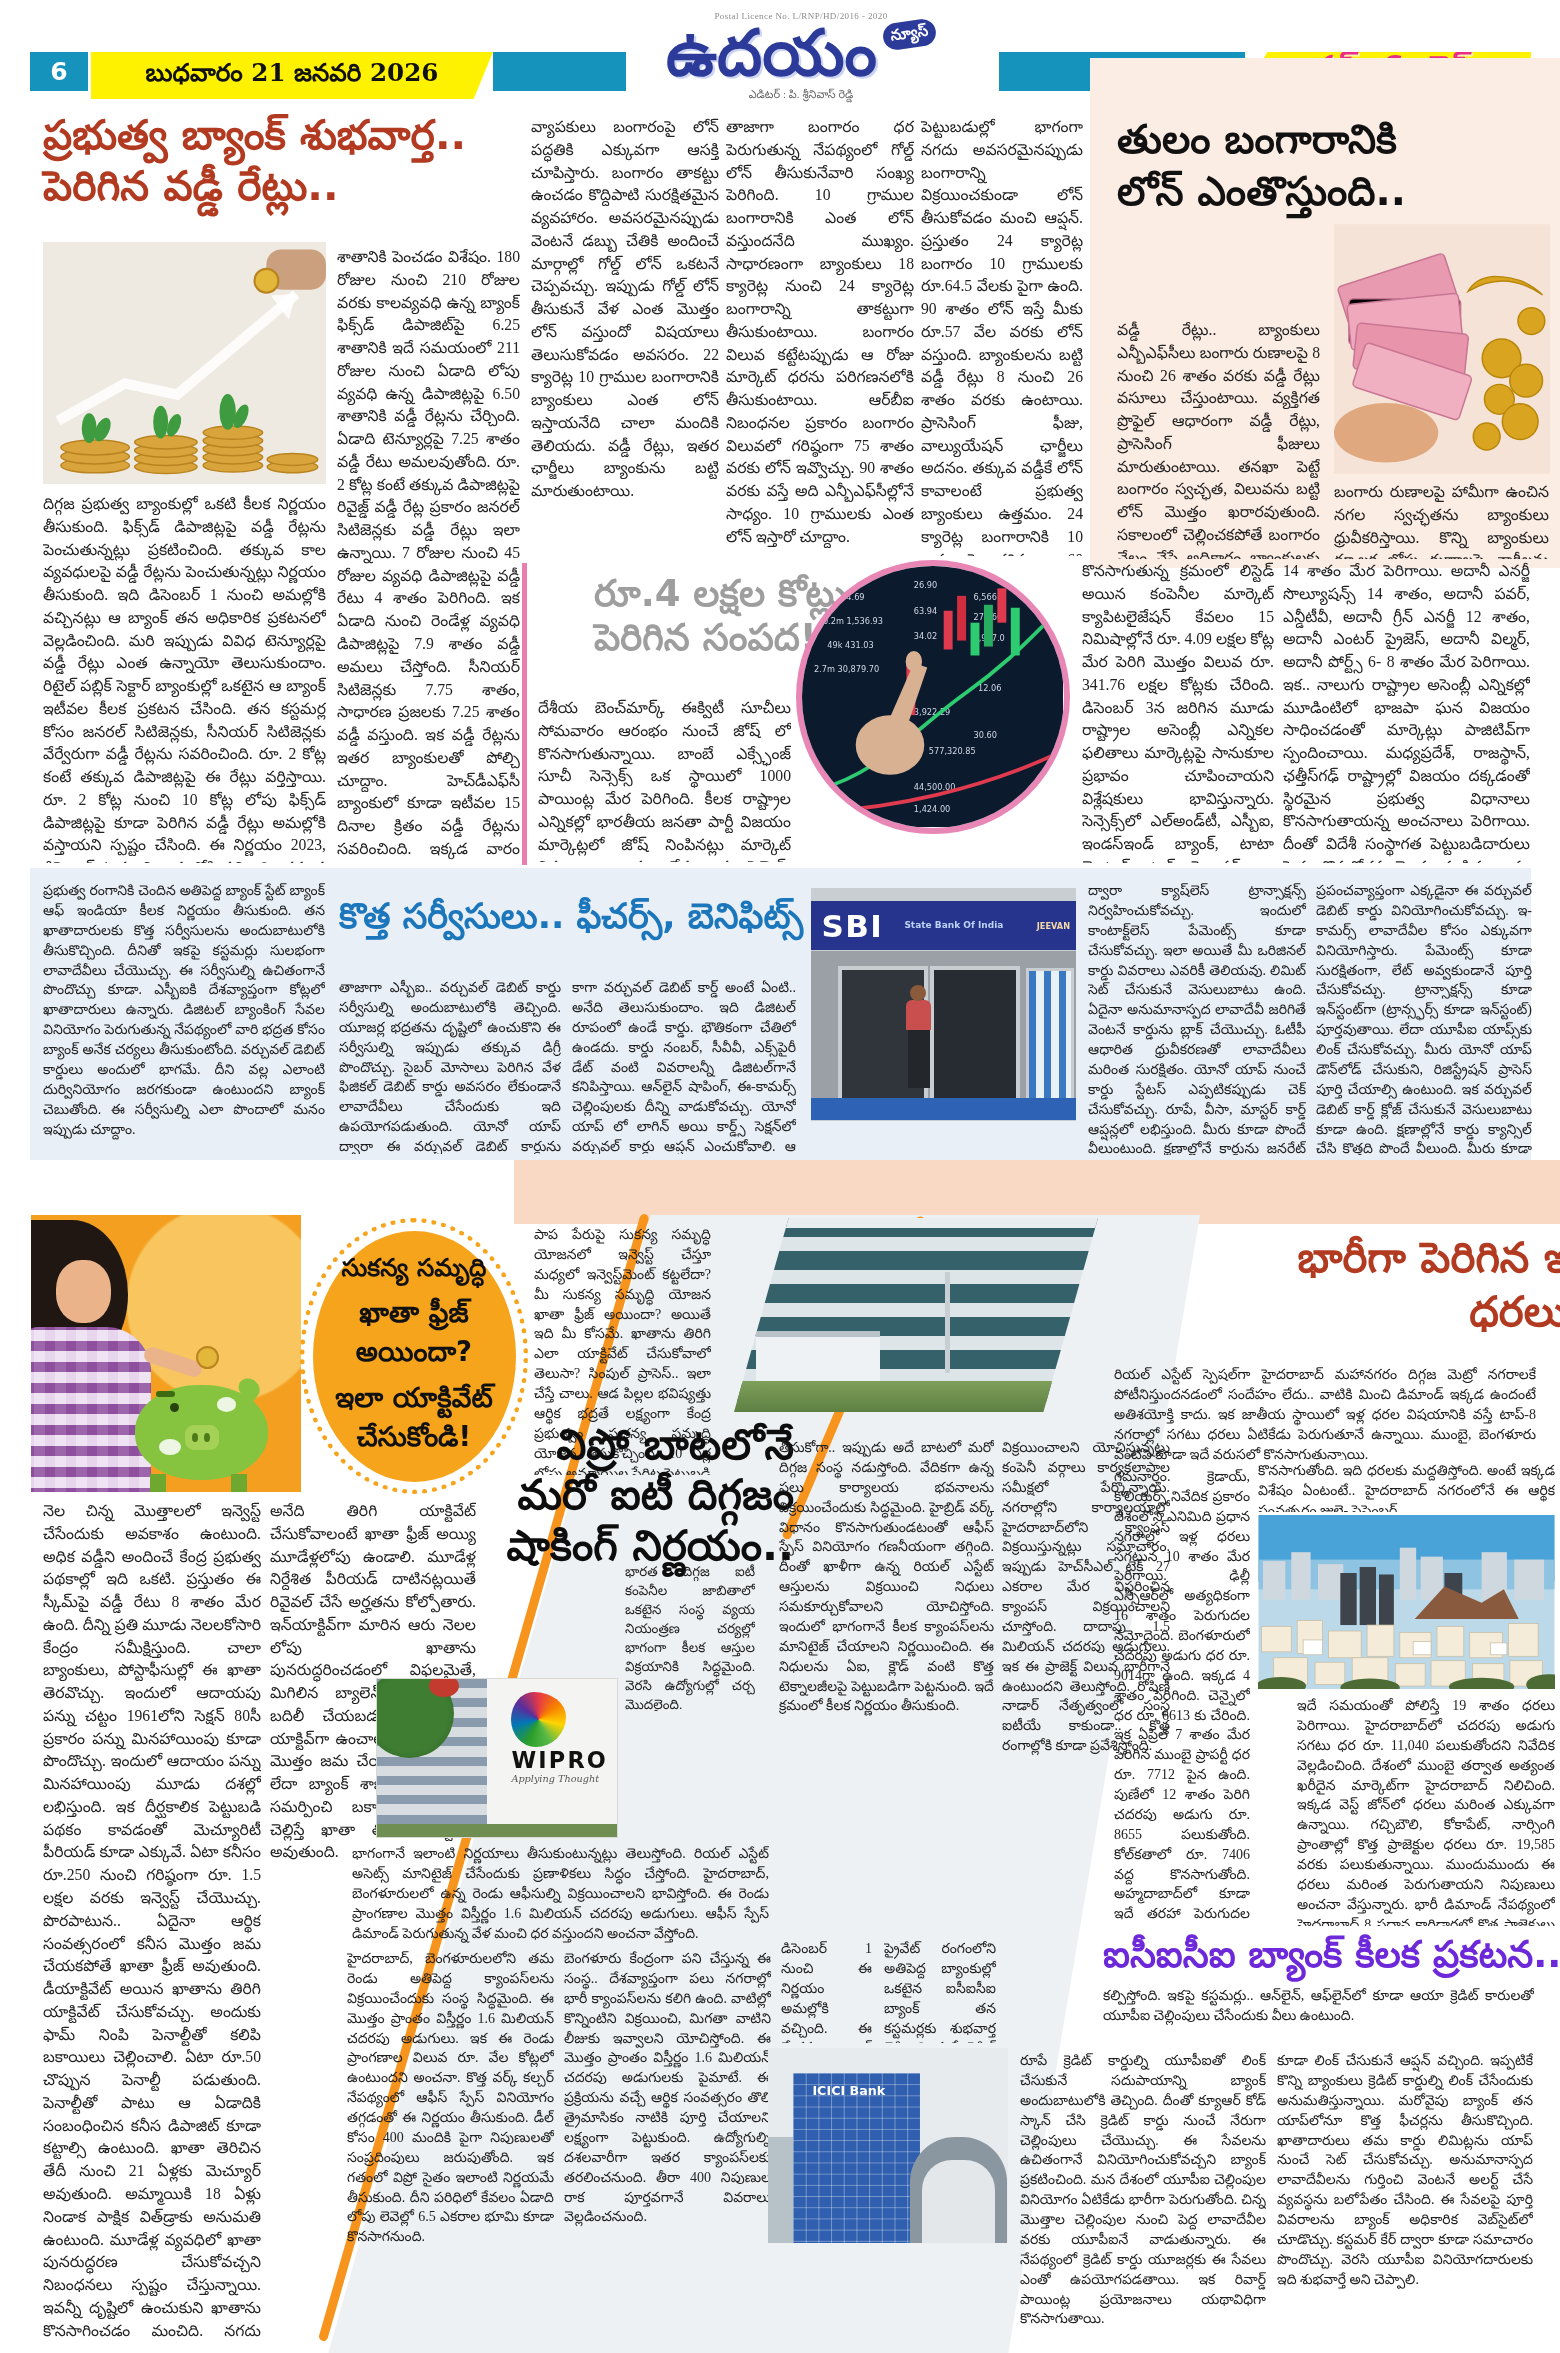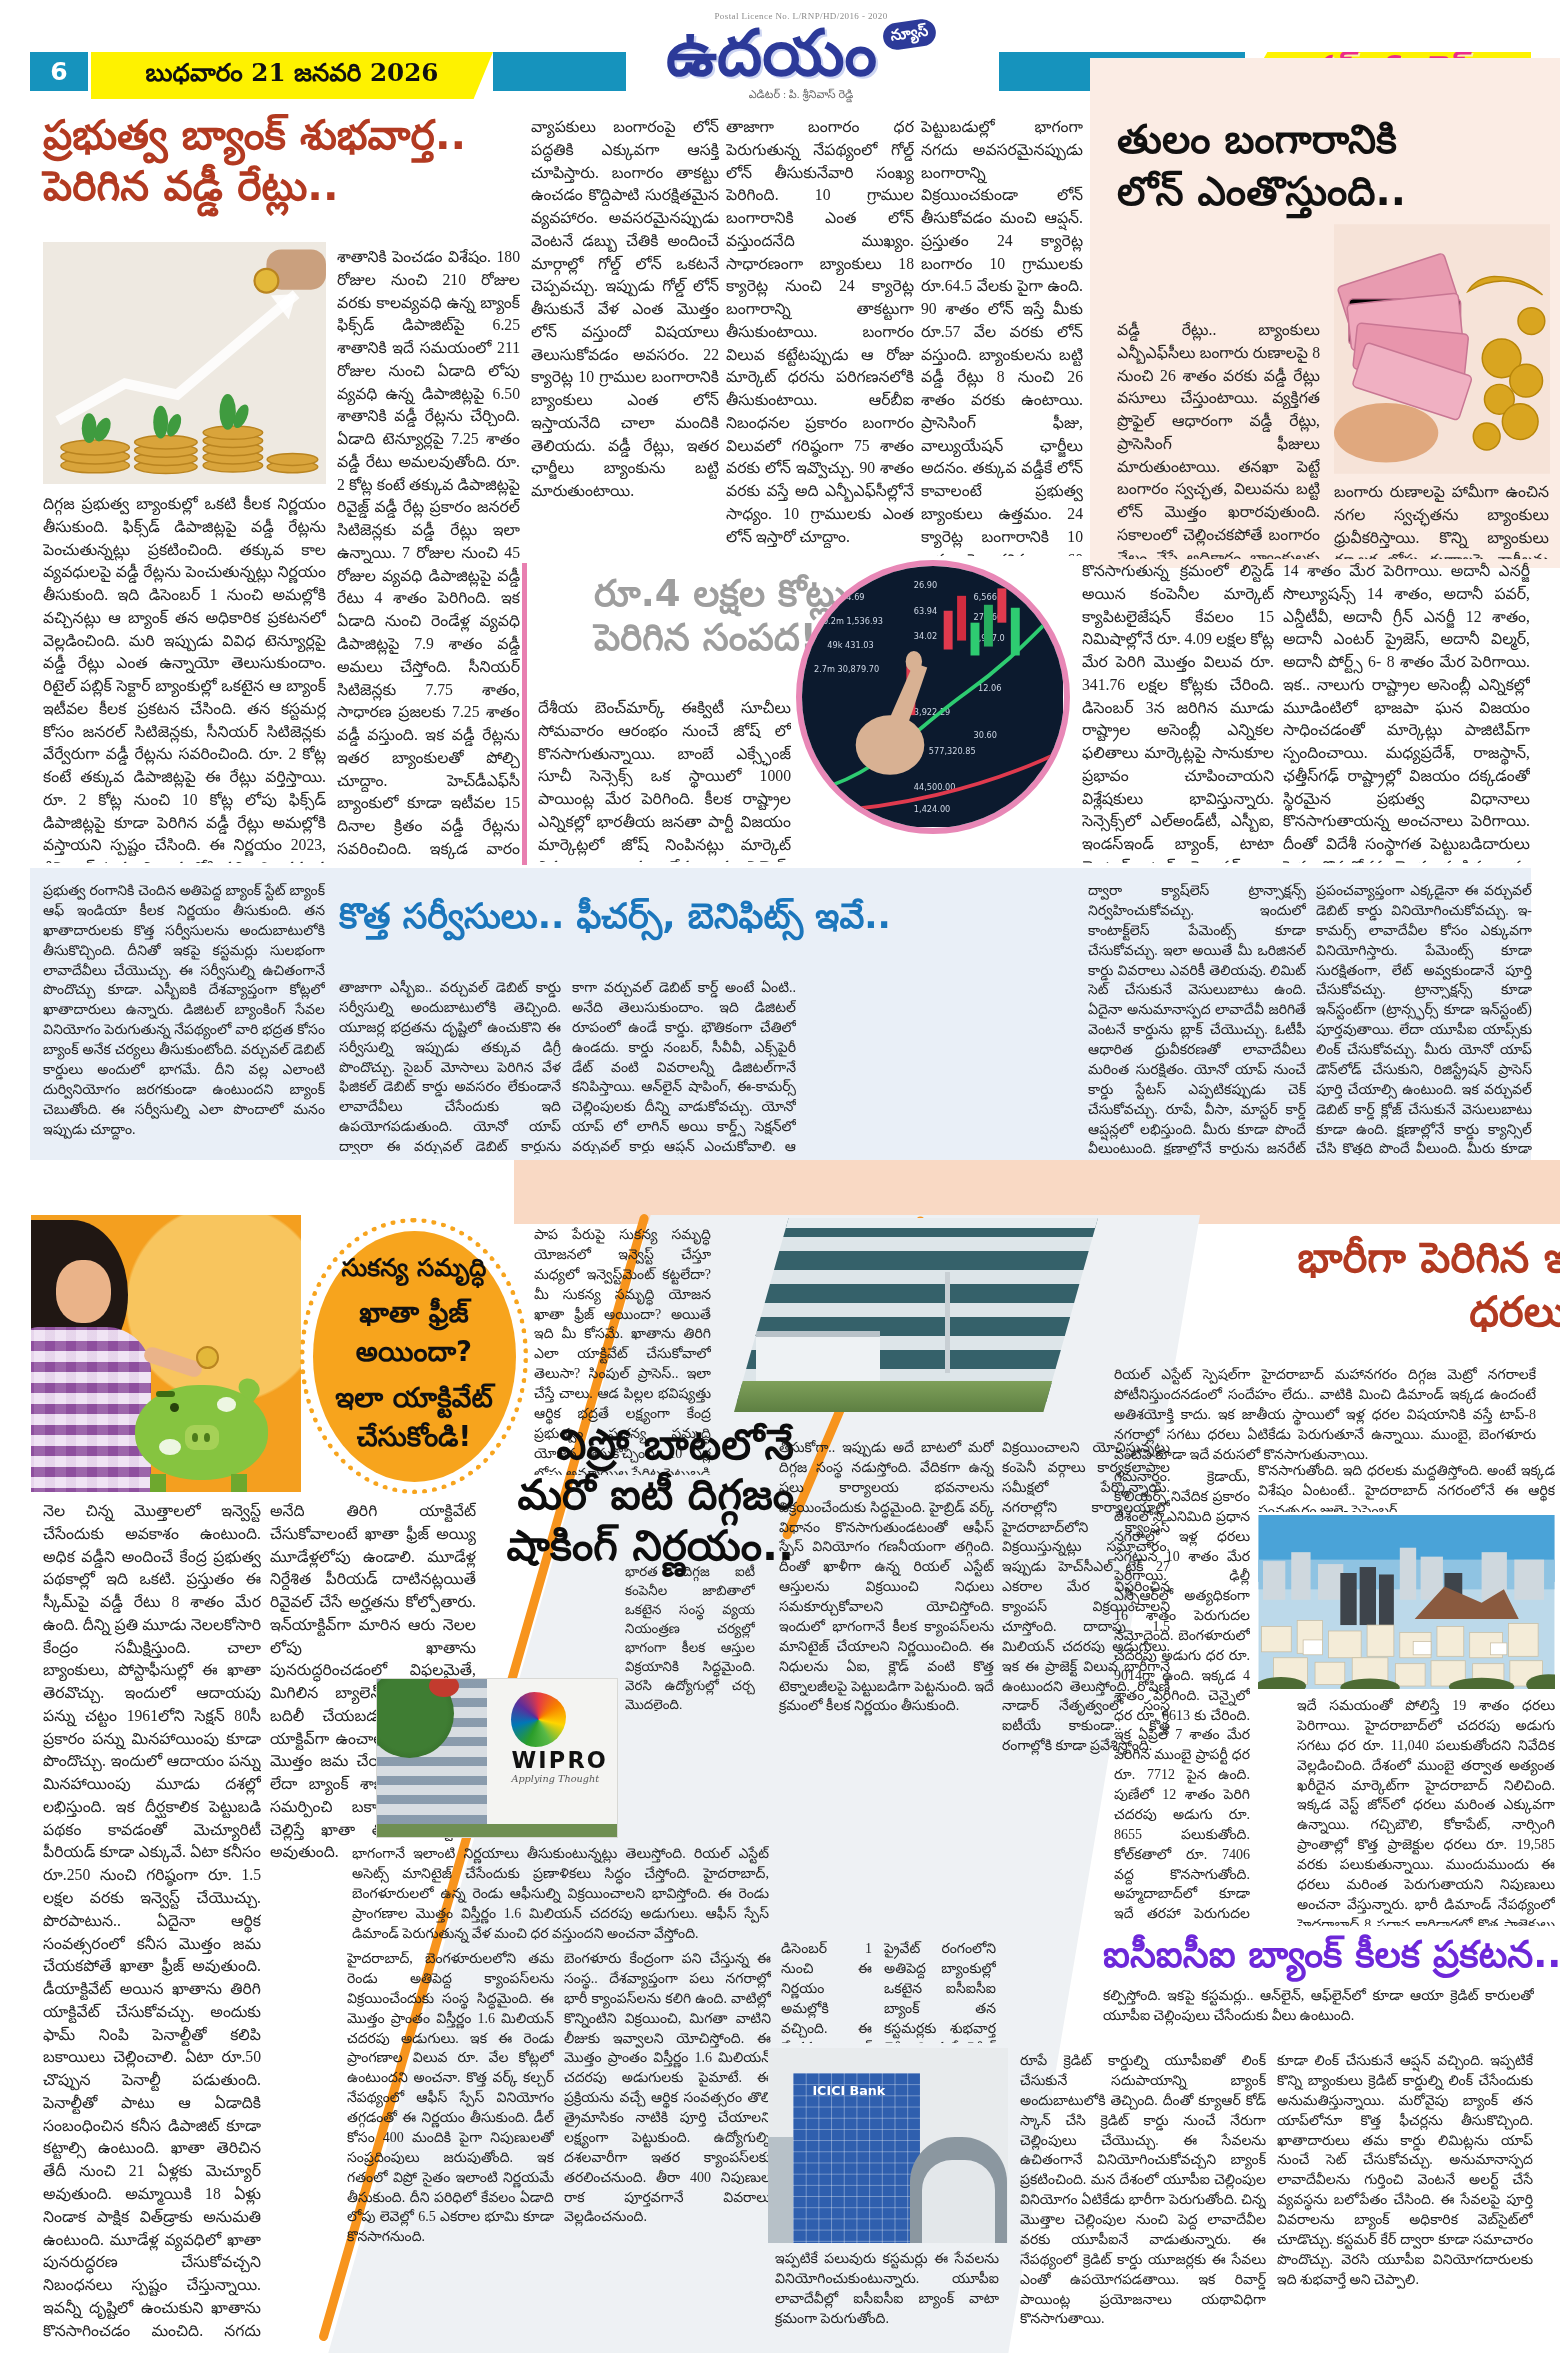--- a/index.html
+++ b/index.html
@@ -194,20 +194,35 @@
 
   <div class="abs body-text" style="left:1082px;top:560px;width:192px;height:303px;overflow:hidden;">కొనసాగుతున్న క్రమంలో లిస్టెడ్ అయిన కంపెనీల మార్కెట్ క్యాపిటలైజేషన్ కేవలం 15 నిమిషాల్లోనే రూ. 4.09 లక్షల కోట్ల మేర పెరిగి మొత్తం విలువ రూ. 341.76 లక్షల కోట్లకు చేరింది. డిసెంబర్ 3న జరిగిన మూడు రాష్ట్రాల అసెంబ్లీ ఎన్నికల ఫలితాలు మార్కెట్లపై సానుకూల ప్రభావం చూపించాయని విశ్లేషకులు భావిస్తున్నారు. సెన్సెక్స్‌లో ఎల్అండ్‌టీ, ఎస్బీఐ, ఇండస్ఇండ్ బ్యాంక్, టాటా మోటార్స్ టాప్ గెయినర్స్ గా నిలిచి లాభపడ్డాయి. మరోవైపు.. హెచ్‌యూఎల్, నెస్లే వంటి ఎఫ్ఎంసీజీ షేర్లు స్వల్పంగా నష్టపోయాయి. యాక్సిస్ బ్యాంక్, బజాజ్ ఫైనాన్స్ సైతం మంచి లాభాల్లో ట్రేడవుతున్నాయి. నిఫ్టీ సెక్టోరల్ సూచీలన్నీ లాభాల్లోనే ప్రారంభమయ్యాయి. ఇదే సమయంలో అదానీ గ్రూప్ కంపెనీల స్టాక్స్ భారీ లాభాల్లో దూసుకెళ్తున్నాయి.</div>
   <div class="abs body-text" style="left:1283px;top:560px;width:247px;height:303px;overflow:hidden;">14 శాతం మేర పెరిగాయి. అదానీ ఎనర్జీ సొల్యూషన్స్ 14 శాతం, అదానీ పవర్, ఎన్డీటీవీ, అదానీ గ్రీన్ ఎనర్జీ 12 శాతం, అదానీ ఎంటర్ ప్రైజెస్, అదానీ విల్మర్, అదానీ పోర్ట్స్ 6- 8 శాతం మేర పెరిగాయి. ఇక.. నాలుగు రాష్ట్రాల అసెంబ్లీ ఎన్నికల్లో మూడింటిలో భాజపా ఘన విజయం సాధించడంతో మార్కెట్లు పాజిటివ్‌గా స్పందించాయి. మధ్యప్రదేశ్, రాజస్థాన్, ఛత్తీస్‌గఢ్ రాష్ట్రాల్లో విజయం దక్కడంతో స్థిరమైన ప్రభుత్వ విధానాలు కొనసాగుతాయన్న అంచనాలు పెరిగాయి. దీంతో విదేశీ సంస్థాగత పెట్టుబడిదారులు సైతం కొనుగోళ్లకు మొగ్గు చూపిస్తున్నారు. యూఎస్ ఫెడరల్ రిజర్వ్ వడ్డీ రేట్ల పెంపునకు విరామం ఇవ్వడం కూడా సానుకూలంగా మారింది. రూ. 1,589 కోట్ల విలువైన షేర్లను ఎఫ్ఐఐలు కొనుగోలు చేశారు. అంతర్జాతీయ మార్కెట్ల నుంచి సానుకూల సంకేతాలు అందుతున్నాయి. క్రూడ్ ఆయిల్ ధర 80 డాలర్ల దిగువకు చేరడం దేశీయ మార్కెట్లకు మరింతగా కలిసొచ్చింది.</div>
 
   <div class="abs sbiband" style="left:30px;top:868px;width:1501px;height:292px;"></div>
   <div class="abs body-sm" style="left:43px;top:881px;width:282px;height:270px;overflow:hidden;">ప్రభుత్వ రంగానికి చెందిన అతిపెద్ద బ్యాంక్ స్టేట్ బ్యాంక్ ఆఫ్ ఇండియా కీలక నిర్ణయం తీసుకుంది. తన ఖాతాదారులకు కొత్త సర్వీసులను అందుబాటులోకి తీసుకొచ్చింది. దీనితో ఇకపై కస్టమర్లు సులభంగా లావాదేవీలు చేయొచ్చు. ఈ సర్వీసుల్ని ఉచితంగానే పొందొచ్చు కూడా. ఎస్బీఐకి దేశవ్యాప్తంగా కోట్లలో ఖాతాదారులు ఉన్నారు. డిజిటల్ బ్యాంకింగ్ సేవల వినియోగం పెరుగుతున్న నేపథ్యంలో వారి భద్రత కోసం బ్యాంక్ అనేక చర్యలు తీసుకుంటోంది. వర్చువల్ డెబిట్ కార్డులు అందులో భాగమే. దీని వల్ల ఎలాంటి దుర్వినియోగం జరగకుండా ఉంటుందని బ్యాంక్ చెబుతోంది. ఈ సర్వీసుల్ని ఎలా పొందాలో మనం ఇప్పుడు చూద్దాం.</div>
   <div class="abs hl" style="left:339px;top:896px;font-size:35px;color:#1b76bc;white-space:nowrap;">కొత్త సర్వీసులు.. ఫీచర్స్, బెనిఫిట్స్ ఇవే..</div>
   <div class="abs body-sm" style="left:339px;top:978px;width:222px;height:176px;overflow:hidden;">తాజాగా ఎస్బీఐ.. వర్చువల్ డెబిట్ కార్డు సర్వీసుల్ని అందుబాటులోకి తెచ్చింది. యూజర్ల భద్రతను దృష్టిలో ఉంచుకొని ఈ సర్వీసుల్ని ఇప్పుడు తక్కువ డిగ్రీ పొందొచ్చు. సైబర్ మోసాలు పెరిగిన వేళ ఫిజికల్ డెబిట్ కార్డు అవసరం లేకుండానే లావాదేవీలు చేసేందుకు ఇది ఉపయోగపడుతుంది. యోనో యాప్ ద్వారా ఈ వర్చువల్ డెబిట్ కార్డును పొందొచ్చు. బ్యాంకుకు వెళ్లాల్సిన పని లేకుండానే కార్డు జనరేట్ చేసుకోవచ్చు.</div>
   <div class="abs body-sm" style="left:572px;top:978px;width:224px;height:176px;overflow:hidden;">కాగా వర్చువల్ డెబిట్ కార్డ్ అంటే ఏంటి.. అనేది తెలుసుకుందాం. ఇది డిజిటల్ రూపంలో ఉండే కార్డు. భౌతికంగా చేతిలో ఉండదు. కార్డు నంబర్, సీవీవీ, ఎక్స్‌పైరీ డేట్ వంటి వివరాలన్నీ డిజిటల్‌గానే కనిపిస్తాయి. ఆన్‌లైన్ షాపింగ్, ఈ-కామర్స్ చెల్లింపులకు దీన్ని వాడుకోవచ్చు. యోనో యాప్ లో లాగిన్ అయి కార్డ్స్ సెక్షన్‌లో వర్చువల్ కార్డు ఆప్షన్ ఎంచుకోవాలి. ఆ తర్వాత ఎంపిన్ ఎంటర్ చేయగానే కార్డు యాక్టివేట్ అవుతుంది. దీని ద్వారా ఎలా చెల్లింపులు చేయాలో చూద్దాం.</div>
 
+  <div class="abs photo" style="left:811px;top:888px;width:265px;height:233px;background:#c9ced3;">
+    <div class="sbi-sign">
+      <span class="sbi-logo-txt">SBI</span>
+      <span class="sbi-mid">State Bank Of India</span>
+      <span class="sbi-right">JEEVAN</span>
+    </div>
+    <div class="abs" style="left:0;top:63px;width:100%;height:149px;background:#9aa0a6;"></div>
+    <div class="abs" style="left:27px;top:78px;width:82px;height:133px;background:#30353c;border:4.5px solid #c8cdd2;"></div>
+    <div class="abs" style="left:119px;top:78px;width:82px;height:133px;background:#272c33;border:4.5px solid #c8cdd2;"></div>
+    <div class="abs" style="left:215px;top:80px;width:42px;height:127px;background:repeating-linear-gradient(90deg,#3a78c2 0 7.5px,#e8f0f8 7.5px 15px);border:3px solid #c8cdd2;"></div>
+    <div class="abs" style="left:95px;top:112px;width:25px;height:30px;background:#c94f4f;border-radius:6px 6px 0 0;"></div>
+    <div class="abs" style="left:99px;top:97px;width:16.4px;height:16.4px;border-radius:50%;background:#8a5a3b;"></div>
+    <div class="abs" style="left:97px;top:142px;width:22.4px;height:58px;background:#23262b;"></div>
+    <div class="abs" style="left:0;top:210px;width:100%;height:22.4px;background:#2e62b5;"></div>
+  </div>
 
   <div class="abs body-sm" style="left:1088px;top:881px;width:218px;height:274px;overflow:hidden;">ద్వారా క్యాష్‌లెస్ ట్రాన్సాక్షన్స్ నిర్వహించుకోవచ్చు. ఇందులో కాంటాక్ట్‌లెస్ పేమెంట్స్ కూడా చేసుకోవచ్చు. ఇలా అయితే మీ ఒరిజినల్ కార్డు వివరాలు ఎవరికీ తెలియవు. లిమిట్ సెట్ చేసుకునే వెసులుబాటు ఉంది. ఏదైనా అనుమానాస్పద లావాదేవీ జరిగితే వెంటనే కార్డును బ్లాక్ చేయొచ్చు. ఓటీపీ ఆధారిత ధ్రువీకరణతో లావాదేవీలు మరింత సురక్షితం. యోనో యాప్ నుంచే కార్డు స్టేటస్ ఎప్పటికప్పుడు చెక్ చేసుకోవచ్చు. రూపే, వీసా, మాస్టర్ కార్డ్ ఆప్షన్లలో లభిస్తుంది. మీరు కూడా పొందే వీలుంటుంది. క్షణాల్లోనే కార్డును జనరేట్ చేసుకోవచ్చు.</div>
   <div class="abs body-sm" style="left:1316px;top:881px;width:216px;height:274px;overflow:hidden;">ప్రపంచవ్యాప్తంగా ఎక్కడైనా ఈ వర్చువల్ డెబిట్ కార్డు వినియోగించుకోవచ్చు. ఇ-కామర్స్ లావాదేవీల కోసం ఎక్కువగా వినియోగిస్తారు. పేమెంట్స్ కూడా సురక్షితంగా, లేట్ అవ్వకుండానే పూర్తి చేసుకోవచ్చు. ట్రాన్సాక్షన్స్ కూడా ఇన్‌స్టంట్‌గా (ట్రాన్స్ఫర్స్ కూడా ఇన్‌స్టంట్) పూర్తవుతాయి. లేదా యూపీఐ యాప్స్‌కు లింక్ చేసుకోవచ్చు. మీరు యోనో యాప్ డౌన్‌లోడ్ చేసుకుని, రిజిస్ట్రేషన్ ప్రాసెస్ పూర్తి చేయాల్సి ఉంటుంది. ఇక వర్చువల్ డెబిట్ కార్డ్ క్లోజ్ చేసుకునే వెసులుబాటు కూడా ఉంది. క్షణాల్లోనే కార్డు క్యాన్సిల్ చేసి కొత్తది పొందే వీలుంది. మీరు కూడా ఈ సేవలను పొందేయండి.</div>
 
   <div class="abs peach" style="left:514px;top:1160px;width:1046px;height:64px;"></div>
 
   <div class="abs grayzone" style="left:328px;top:1215px;width:872px;height:1139px;clip-path:polygon(37% 0,100% 0,78% 100%,0 100%);"></div>
 
   <div class="abs diag" style="left:641px;top:1213px;height:1172px;transform:rotate(16deg);"></div>
   <div class="abs diag" style="left:918px;top:1215px;height:350px;transform:rotate(23deg);"></div>
@@ -343,16 +358,15 @@
     <div class="icici-tower">
       <span class="icici-label">ICICI Bank</span>
     </div>
     <div class="abs" style="left:142px;top:89px;width:97px;height:106px;background:#8b97a0;border-radius:45px 45px 0 0;"></div>
     <div class="abs" style="left:154px;top:112px;width:73px;height:83px;background:#e3e7ea;border-radius:30px 30px 0 0;"></div>
     <div class="abs" style="left:0;top:89px;width:25px;height:106px;background:#b7c1c8;"></div>
   </div>
 
   <div class="abs body-sm" style="left:1020px;top:2051px;width:246px;height:286px;overflow:hidden;">రూపే క్రెడిట్ కార్డుల్ని యూపీఐతో లింక్ చేసుకునే సదుపాయాన్ని బ్యాంక్ అందుబాటులోకి తెచ్చింది. దీంతో క్యూఆర్ కోడ్ స్కాన్ చేసి క్రెడిట్ కార్డు నుంచే నేరుగా చెల్లింపులు చేయొచ్చు. ఈ సేవలను ఉచితంగానే వినియోగించుకోవచ్చని బ్యాంక్ ప్రకటించింది. మన దేశంలో యూపీఐ చెల్లింపుల వినియోగం ఏటికేడు భారీగా పెరుగుతోంది. చిన్న మొత్తాల చెల్లింపుల నుంచి పెద్ద లావాదేవీల వరకు యూపీఐనే వాడుతున్నారు. ఈ నేపథ్యంలో క్రెడిట్ కార్డు యూజర్లకు ఈ సేవలు ఎంతో ఉపయోగపడతాయి. ఇక రివార్డ్ పాయింట్ల ప్రయోజనాలు యథావిధిగా కొనసాగుతాయి.</div>
   <div class="abs body-sm" style="left:1277px;top:2051px;width:256px;height:286px;overflow:hidden;">కూడా లింక్ చేసుకునే ఆప్షన్ వచ్చింది. ఇప్పటికే కొన్ని బ్యాంకులు క్రెడిట్ కార్డుల్ని లింక్ చేసేందుకు అనుమతిస్తున్నాయి. మరోవైపు బ్యాంక్ తన యాప్‌లోనూ కొత్త ఫీచర్లను తీసుకొచ్చింది. ఖాతాదారులు తమ కార్డు లిమిట్లను యాప్ నుంచే సెట్ చేసుకోవచ్చు. అనుమానాస్పద లావాదేవీలను గుర్తించి వెంటనే అలర్ట్ చేసే వ్యవస్థను బలోపేతం చేసింది. ఈ సేవలపై పూర్తి వివరాలను బ్యాంక్ అధికారిక వెబ్‌సైట్‌లో చూడొచ్చు. కస్టమర్ కేర్ ద్వారా కూడా సమాచారం పొందొచ్చు. వెరసి యూపీఐ వినియోగదారులకు ఇది శుభవార్తే అని చెప్పాలి.</div>
-  <div class="abs body-sm" style="left:775px;top:2249px;width:224px;height:88px;overflow:hidden;">ఇప్పటికే పలువురు కస్టమర్లు ఈ సేవలను వినియోగించుకుంటున్నారు. యూపీఐ లావాదేవీల్లో ఐసీఐసీఐ బ్యాంక్ వాటా క్రమంగా పెరుగుతోంది.</div>
 
 </div>
 
 
 </body></html>

